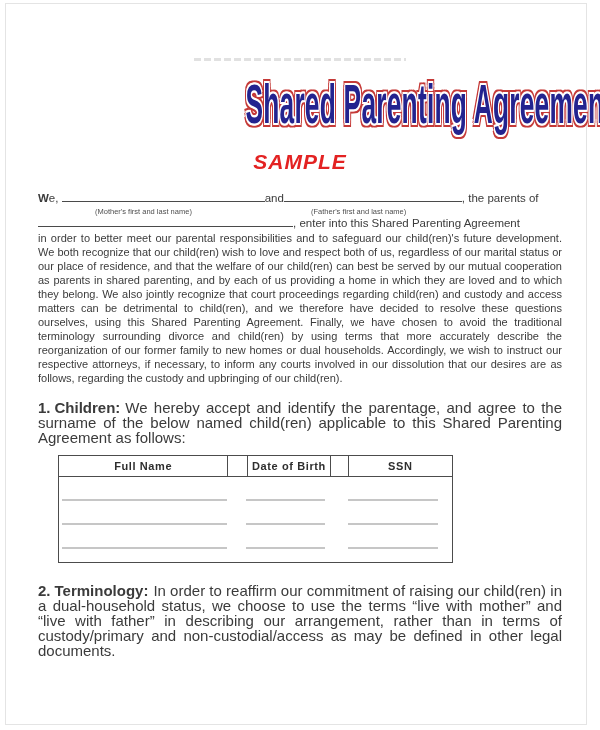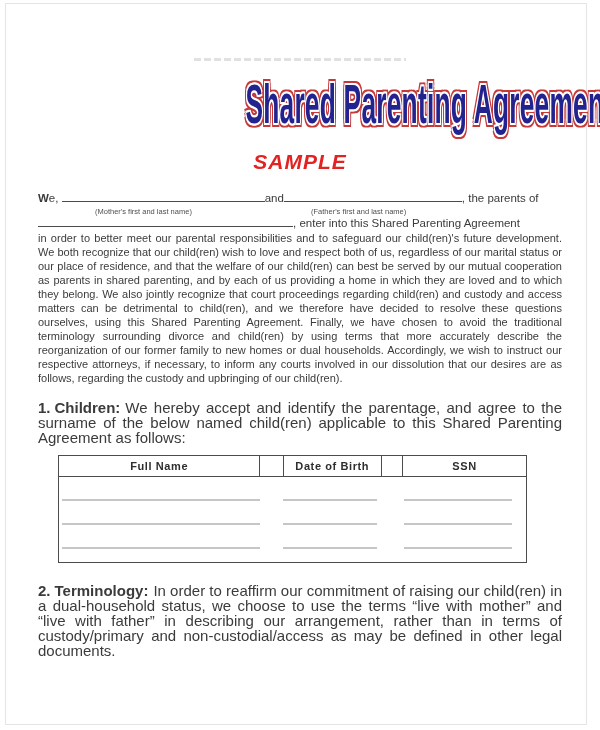--- a/index.html
+++ b/index.html
@@ -68,21 +68,21 @@
   }
   .section-par{
     margin:15px 0 0 0;
     font-size:15px;line-height:15.2px;
     text-align:justify;
   }
   .section-par b{margin-right:5px;}
   .section-par b.sec-no{margin-right:4px;}
 
   table.children-table{
-    width:469px;margin:9px 0 0 20px;
+    width:395px;margin:9px 0 0 20px;
     border-collapse:collapse;
     table-layout:fixed;
   }
   .children-table th{
     border:1px solid #4c4c4c;
     font-size:11px;font-weight:bold;color:#2e2e2e;
     letter-spacing:0.6px;
     height:20px;padding:0;text-align:center;
     vertical-align:middle;
   }

